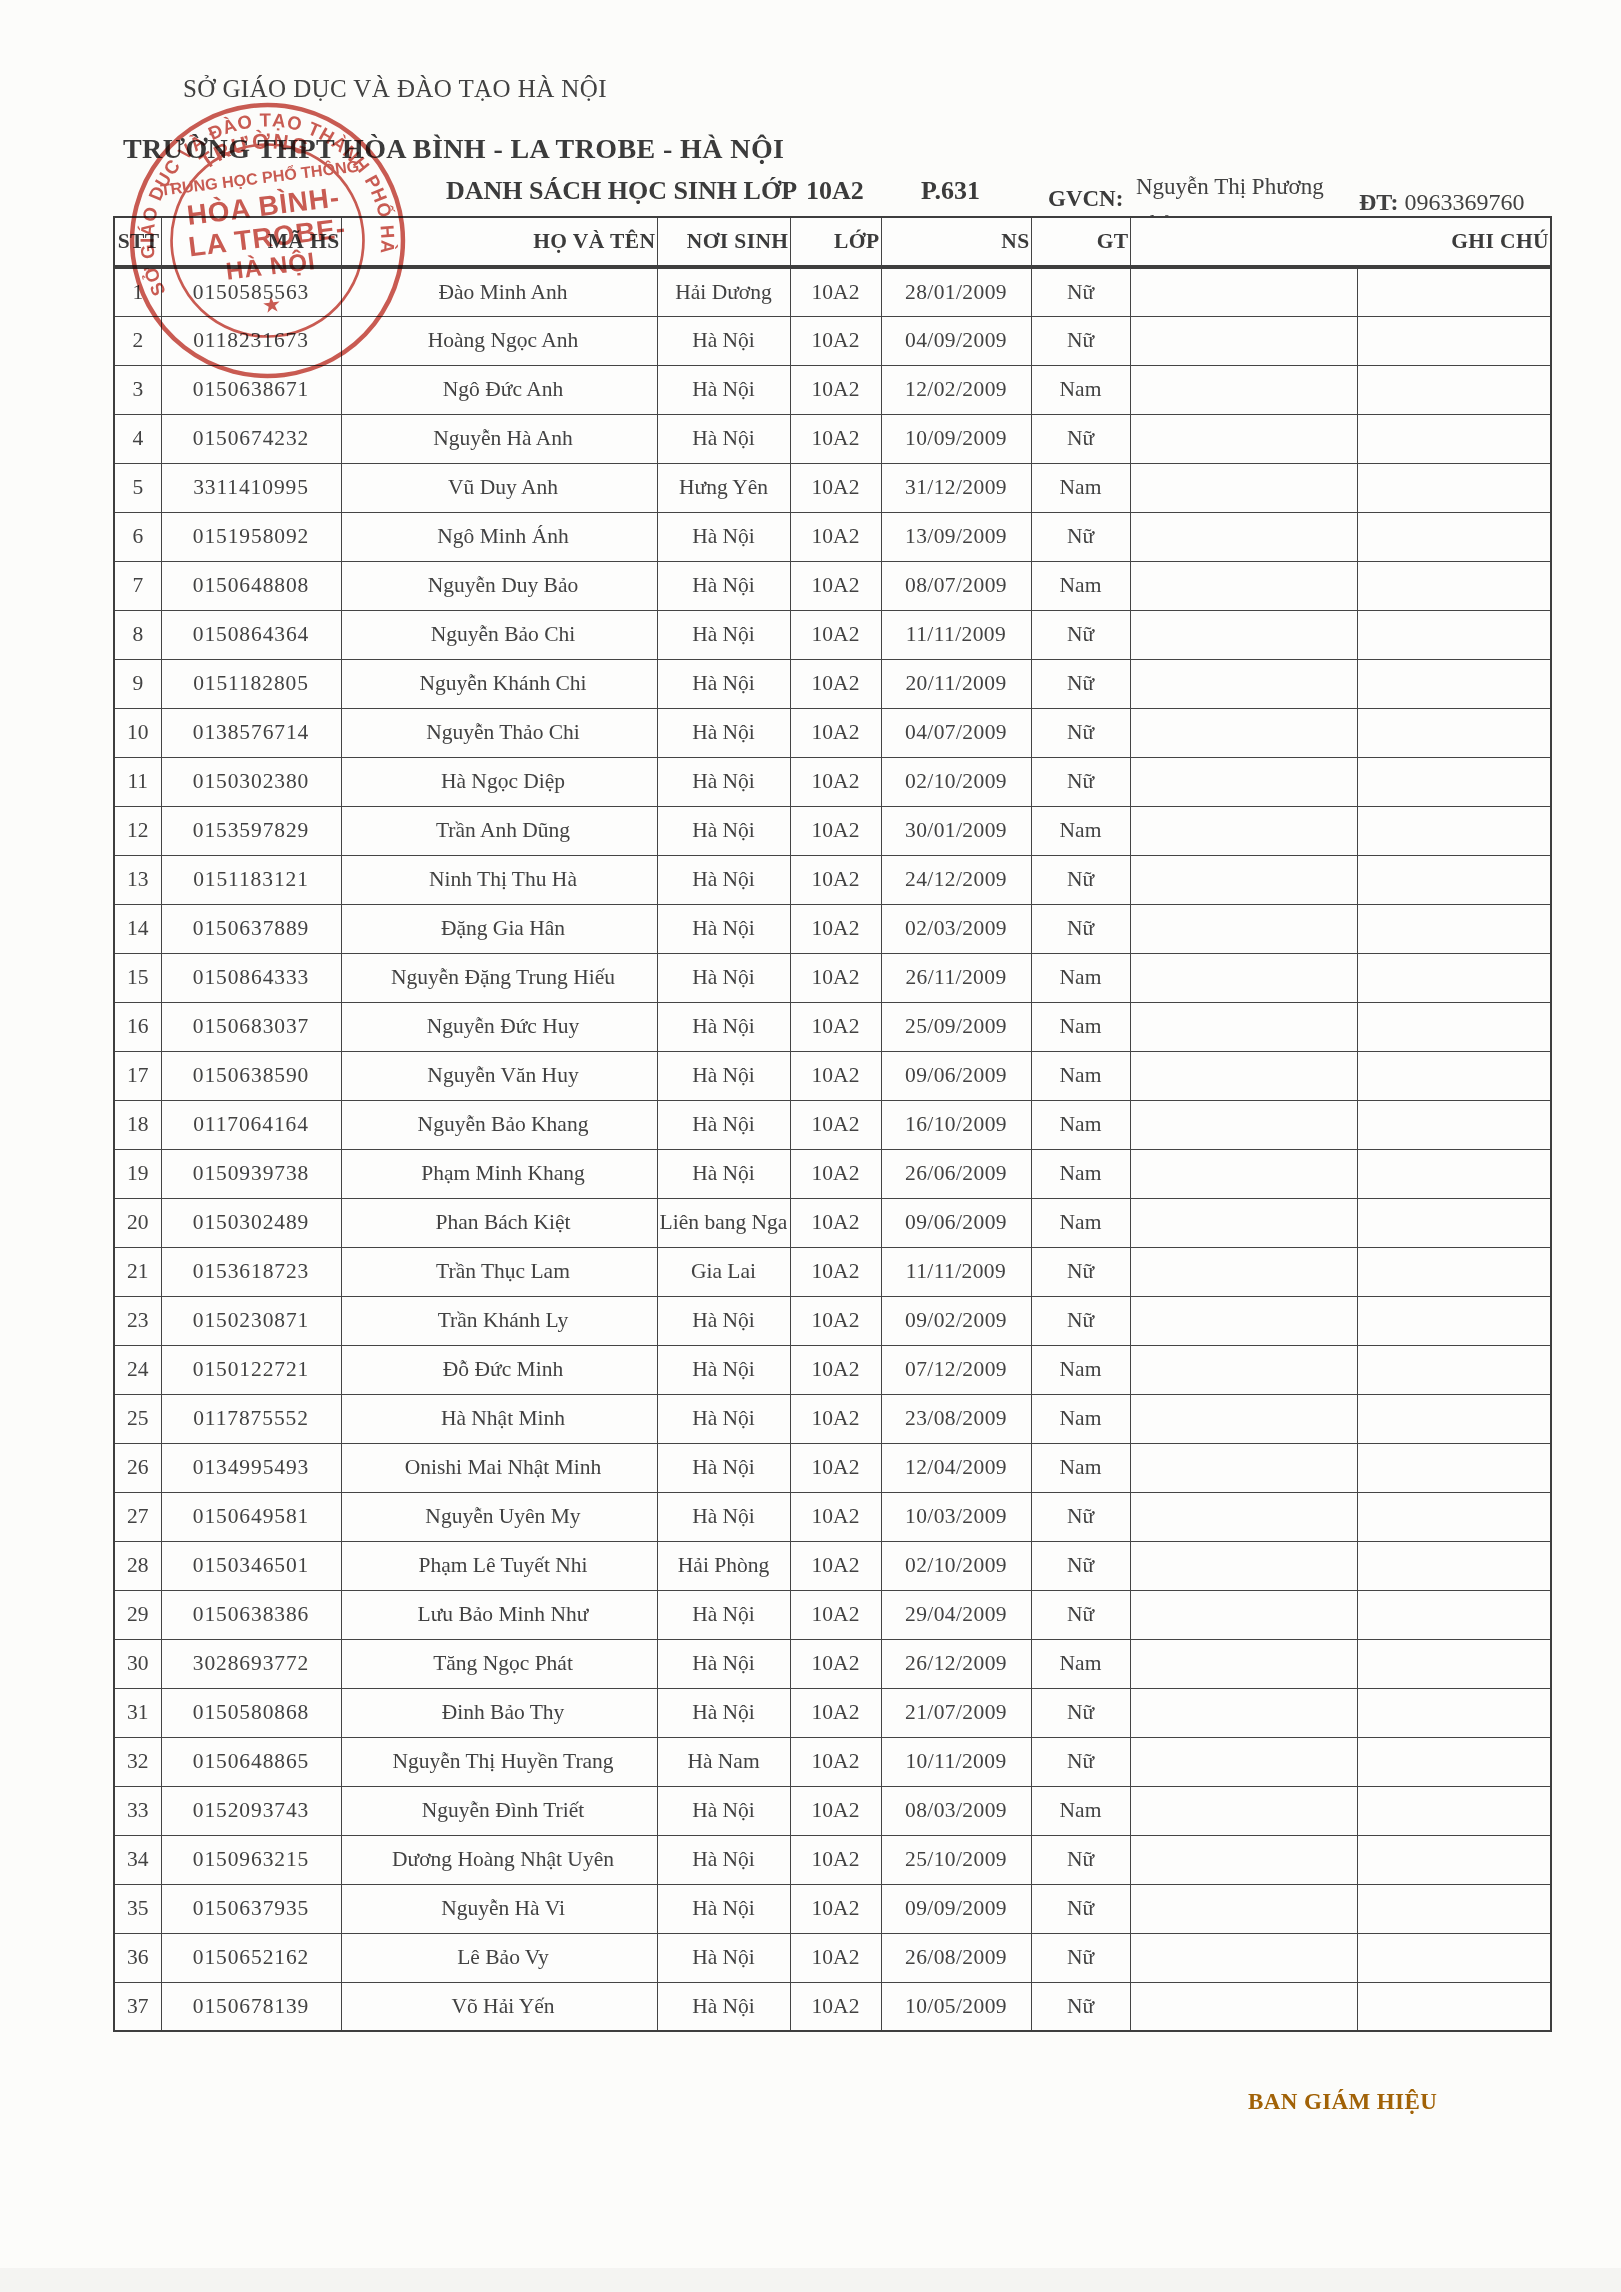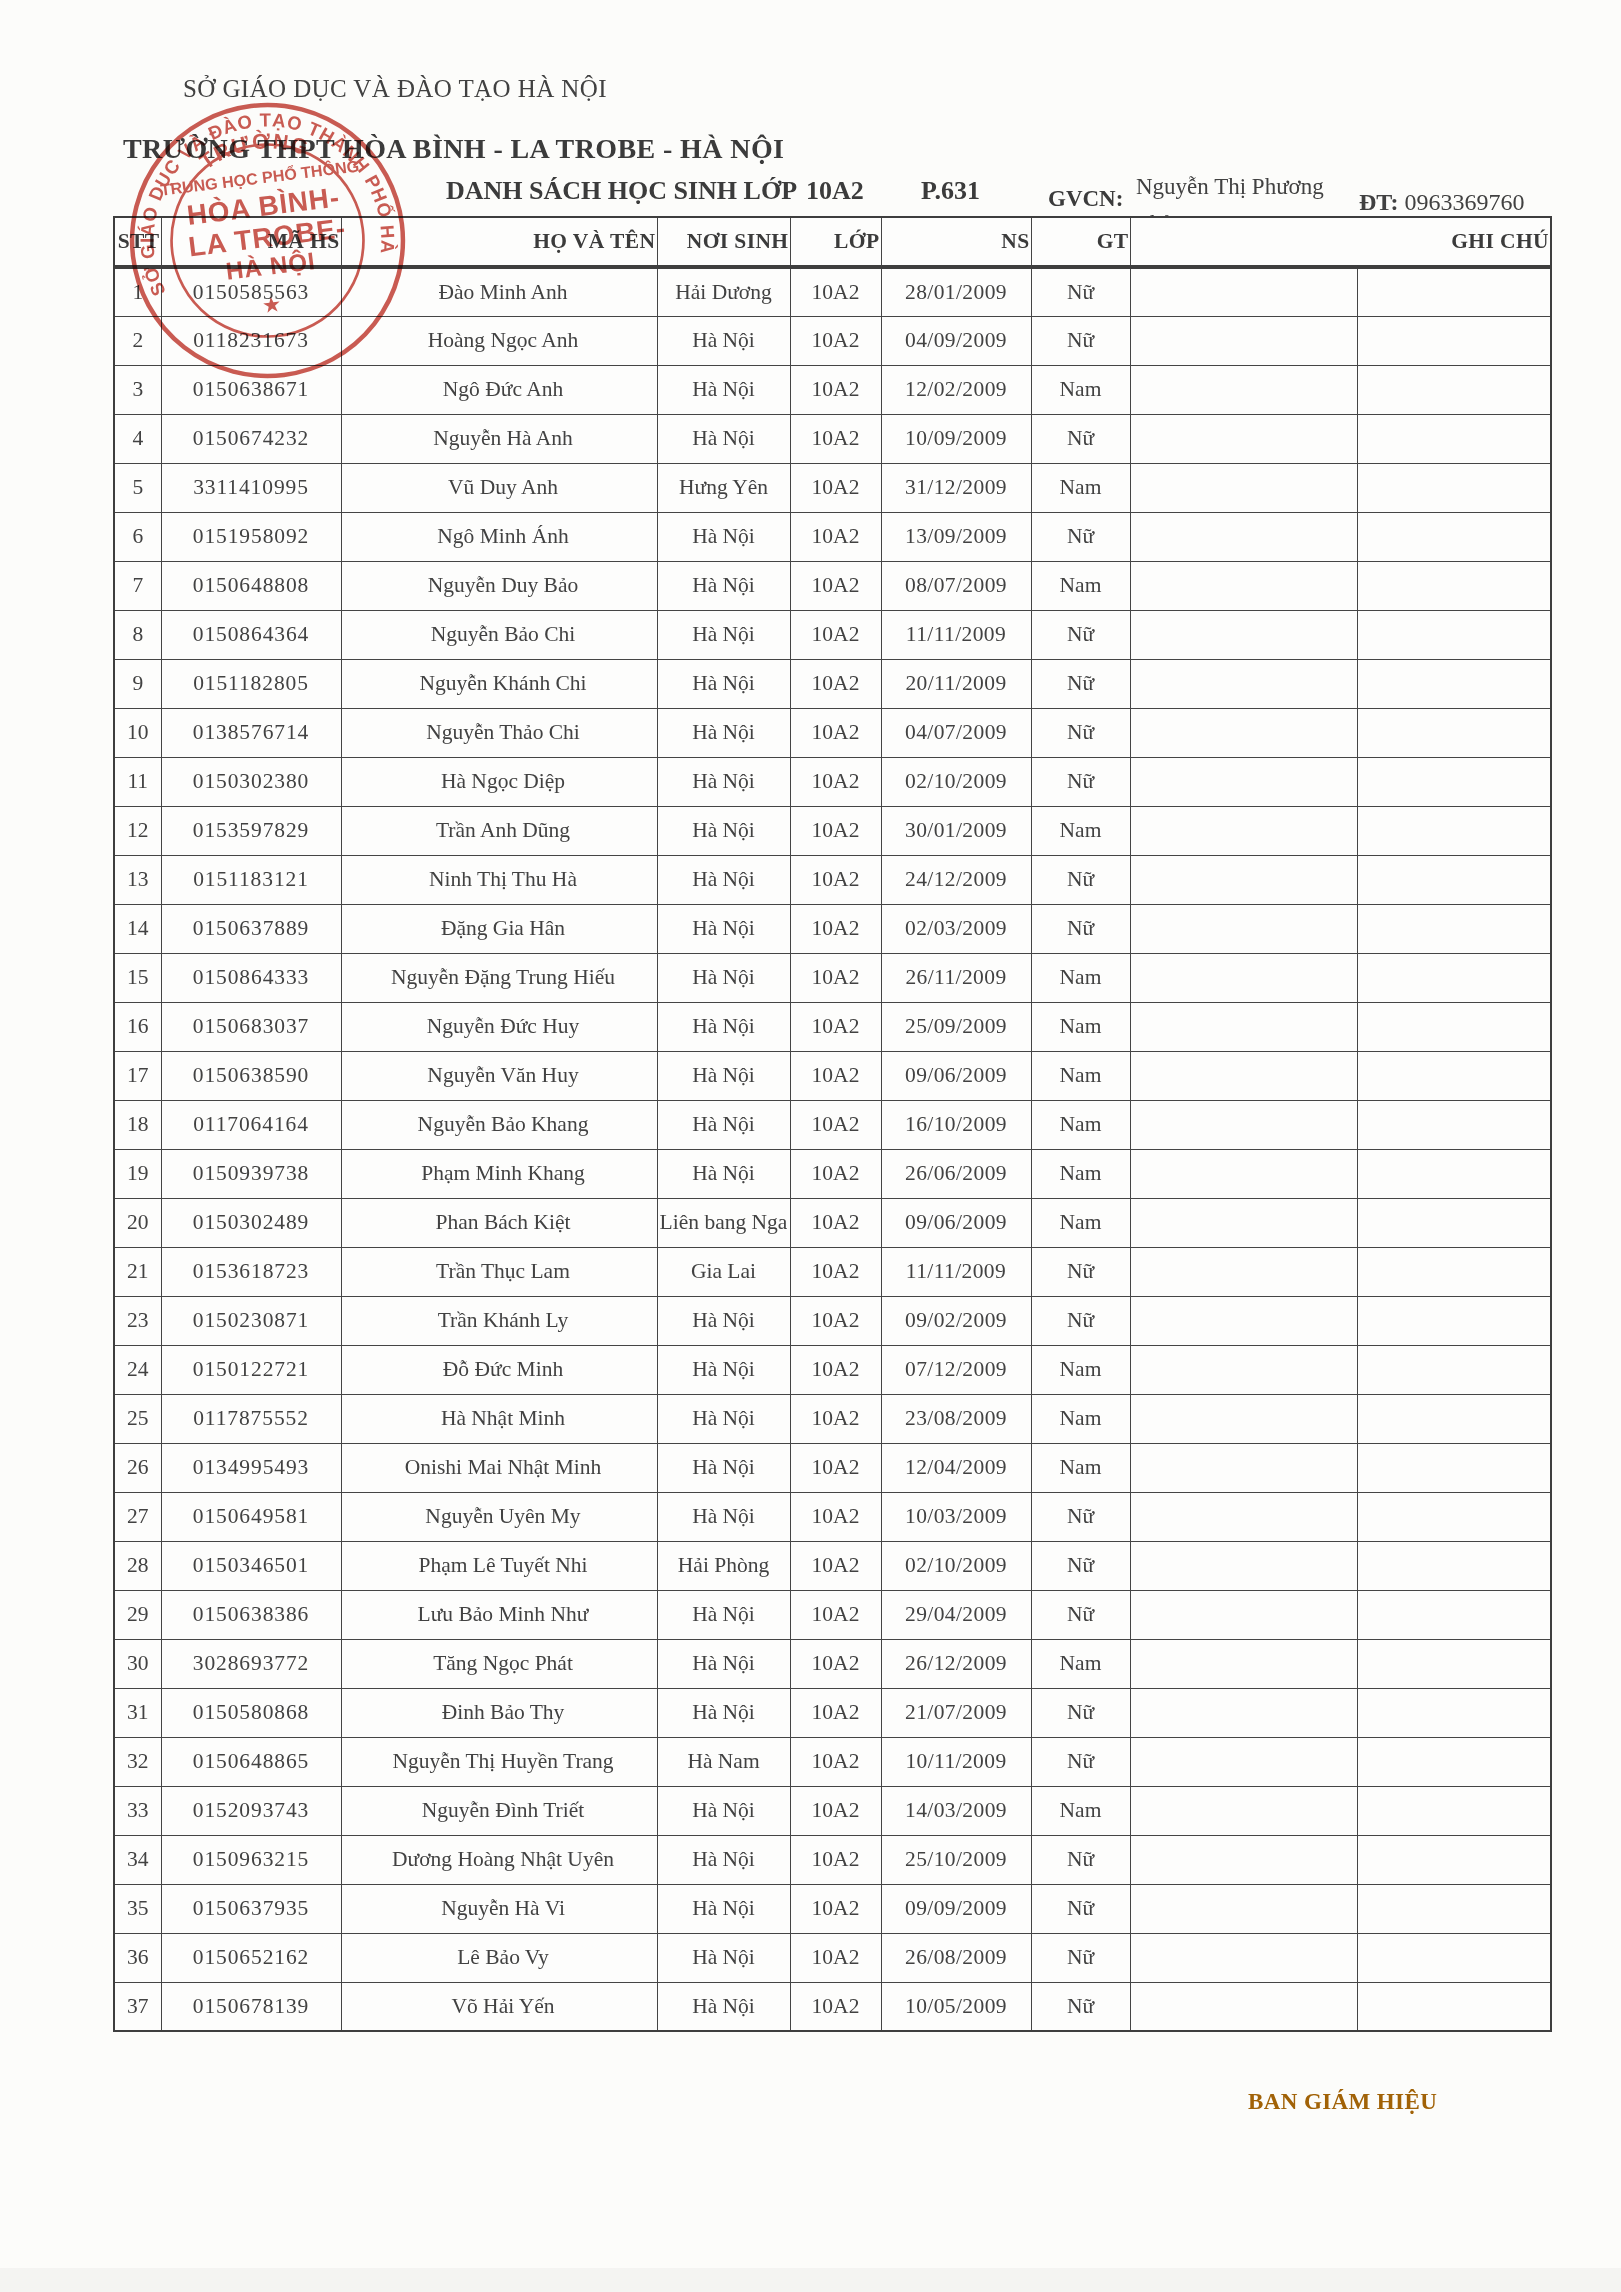--- a/index.html
+++ b/index.html
@@ -464,21 +464,21 @@
           <td class="c-gender">Nữ</td>
           <td class="c-note-a"></td>
           <td class="c-note-b"></td>
         </tr>
         <tr>
           <td class="c-stt">33</td>
           <td class="c-code">0152093743</td>
           <td class="c-name">Nguyễn Đình Triết</td>
           <td class="c-birth">Hà Nội</td>
           <td class="c-class">10A2</td>
-          <td class="c-dob">14/03/2009</td>
+          <td class="c-dob">08/03/2009</td>
           <td class="c-gender">Nam</td>
           <td class="c-note-a"></td>
           <td class="c-note-b"></td>
         </tr>
         <tr>
           <td class="c-stt">34</td>
           <td class="c-code">0150963215</td>
           <td class="c-name">Dương Hoàng Nhật Uyên</td>
           <td class="c-birth">Hà Nội</td>
           <td class="c-class">10A2</td>

